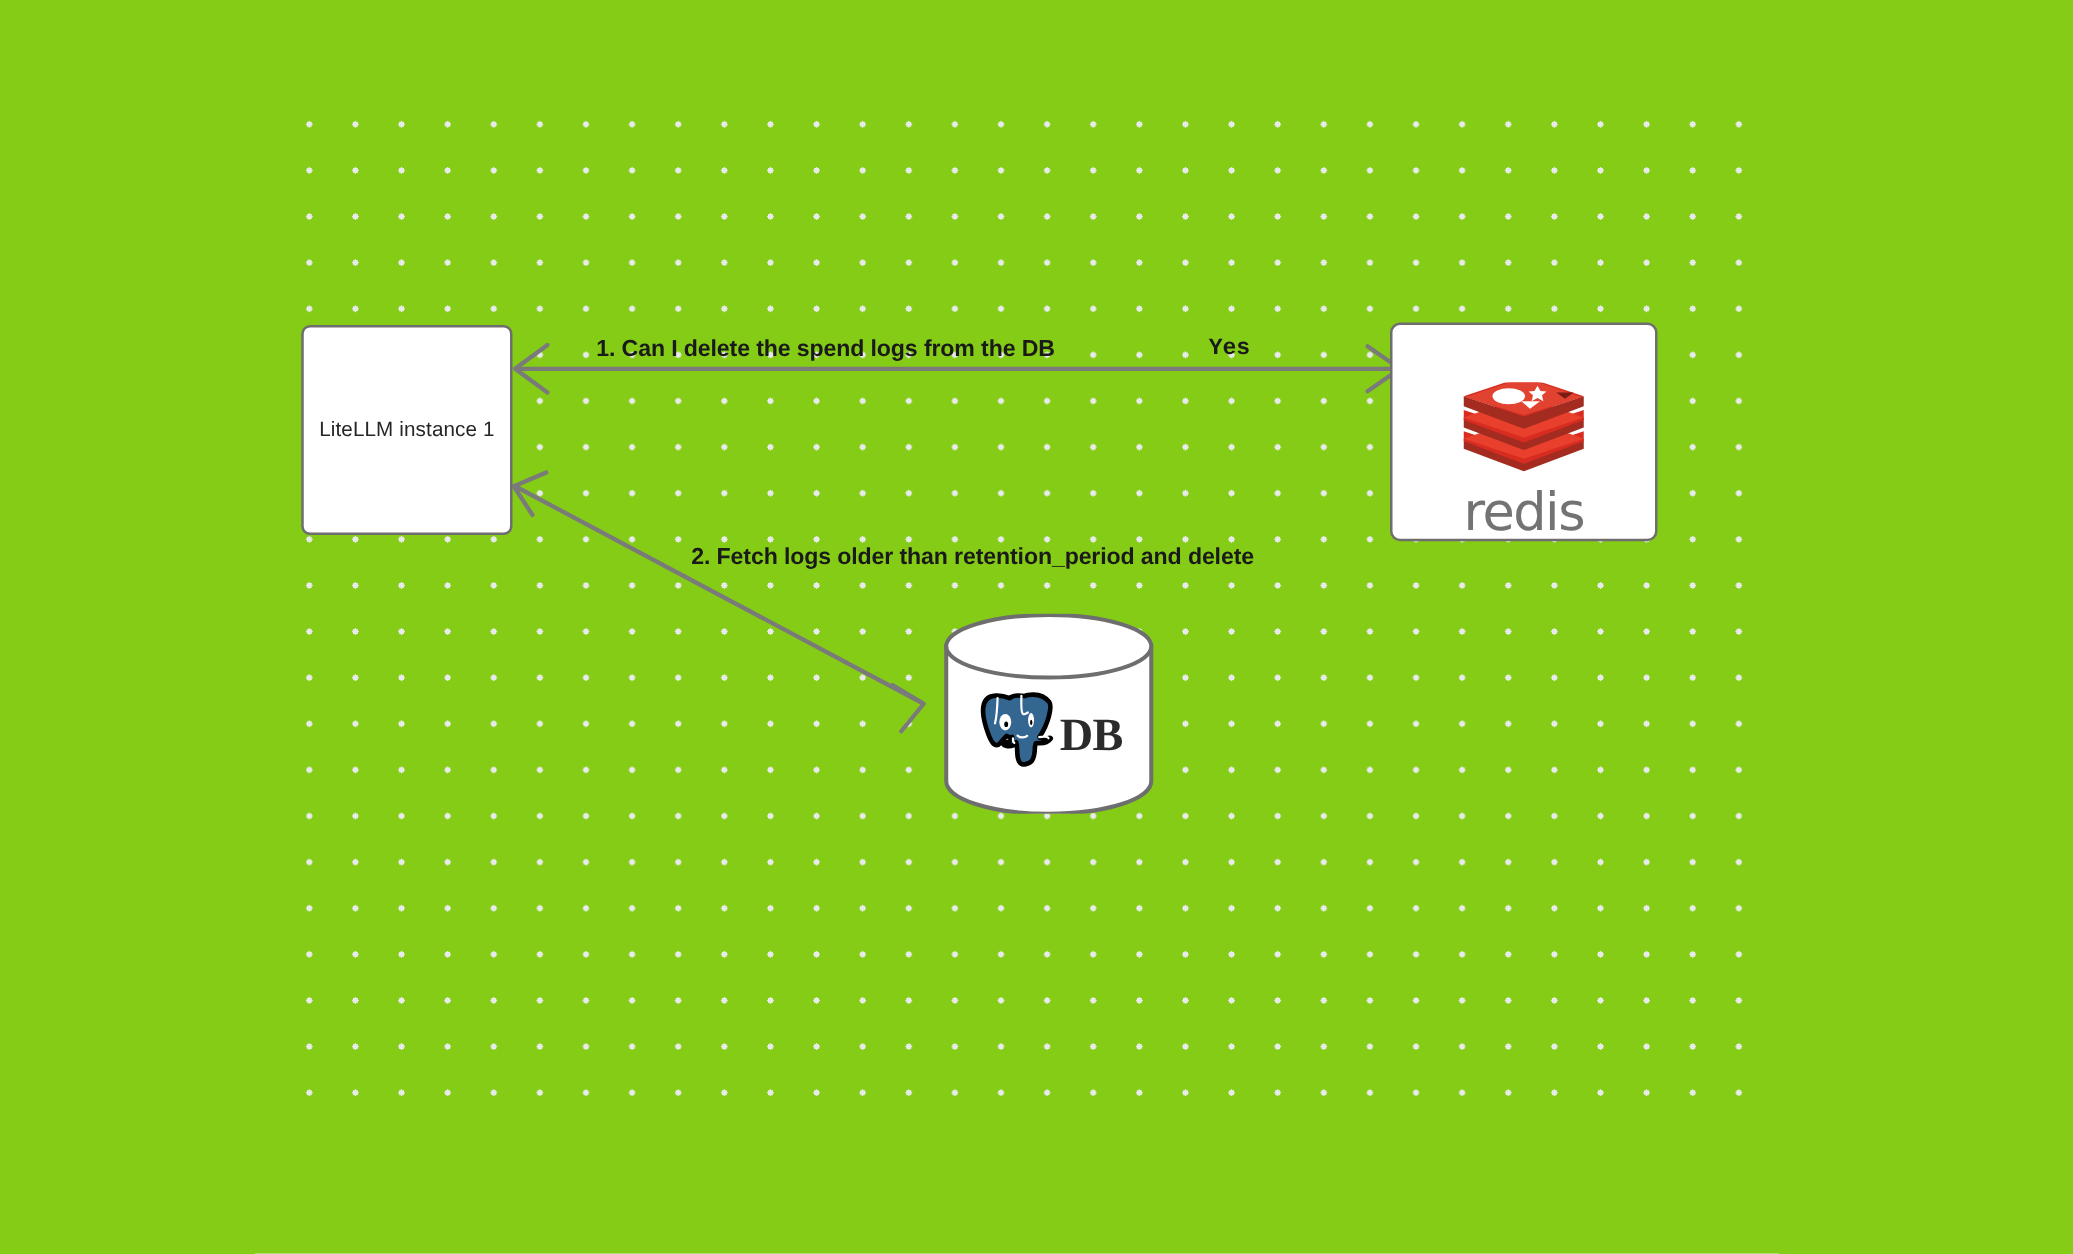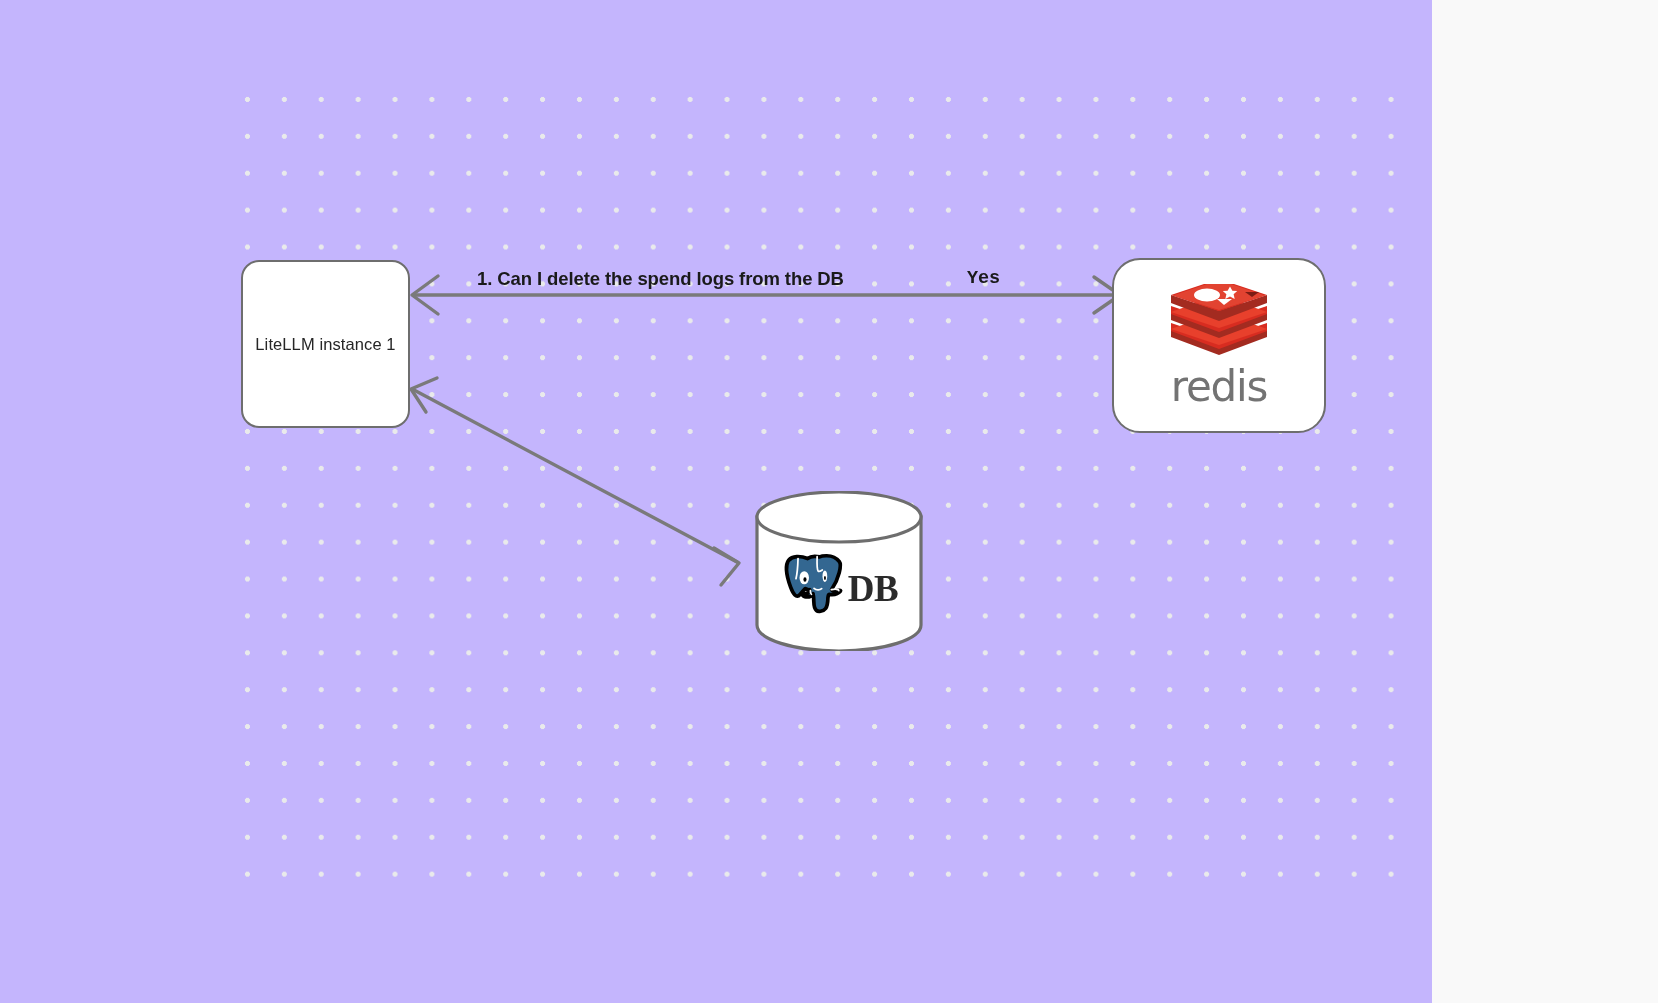--- a/index.html
+++ b/index.html
@@ -7,23 +7,23 @@
     margin: 0;
     padding: 0;
     background: #f9f9f9;
   }
   body {
     font-family: "Liberation Sans", sans-serif;
     -webkit-font-smoothing: antialiased;
   }
   #canvas {
     position: relative;
-    width: 1432px;
+    width: 1658px;
     height: 1003px;
-    background: #c4b5fd;
+    background: #84cc16;
     overflow: hidden;
   }
   
   #dot-grid {
     position: absolute;
     left: 222px;
     top: 74px;
     width: 1200px;
     height: 820px;
     background-image: radial-gradient(#e9eaeb 2.4px, transparent 2.5px);
@@ -39,21 +39,21 @@
     width: 1658px;
     height: 1003px;
     pointer-events: none;
   }
   
   .node-box {
     position: absolute;
     box-sizing: border-box;
     background: #ffffff;
     border: 2.6px solid #6e6e6e;
-    border-radius: 18px;
+    border-radius: 7px;
     display: flex;
     align-items: center;
     justify-content: center;
   }
   .node-box .node-label {
     font-size: 16.5px;
     color: #262626;
     letter-spacing: 0.1px;
     white-space: nowrap;
   }
@@ -64,25 +64,25 @@
   
   #node-redis {
     position: absolute;
     left: 1112px;
     top: 258px;
     width: 214px;
     height: 175px;
     box-sizing: border-box;
     background: #ffffff;
     border: 2.6px solid #6e6e6e;
-    border-radius: 28px;
+    border-radius: 8px;
     display: flex;
     flex-direction: column;
     align-items: center;
-    justify-content: center;
+    justify-content: flex-end;
   }
   #node-redis .redis-mark { margin-bottom: -2px; }
   #node-redis .redis-word {
     font-family: "DejaVu Sans", sans-serif;
     font-size: 42px;
     font-weight: 400;
     color: #737373;
     letter-spacing: -1.2px;
     line-height: 1;
     margin-top: 2px;
@@ -149,20 +149,21 @@
       <polyline points="437,378 411,389 426,412"></polyline>
 
       <polyline points="714,548 739,563 721,585"></polyline>
     </g>
   </svg>
 
   <div class="edge-label" id="edge-label-1">1.  Can I delete the spend logs from the DB</div>
 
   <div class="edge-label" id="edge-label-yes">Yes</div>
 
+  <div class="edge-label" id="edge-label-2">2.  Fetch logs older than retention_period and delete</div>
 
   <div class="node-box" id="node-litellm-1">
     <span class="node-label">LiteLLM instance 1</span>
   </div>
 
 
 
   <div id="node-redis">
     <span class="redis-mark">
       <svg width="104" height="78" viewBox="0 0 104 78" xmlns="http://www.w3.org/2000/svg">

